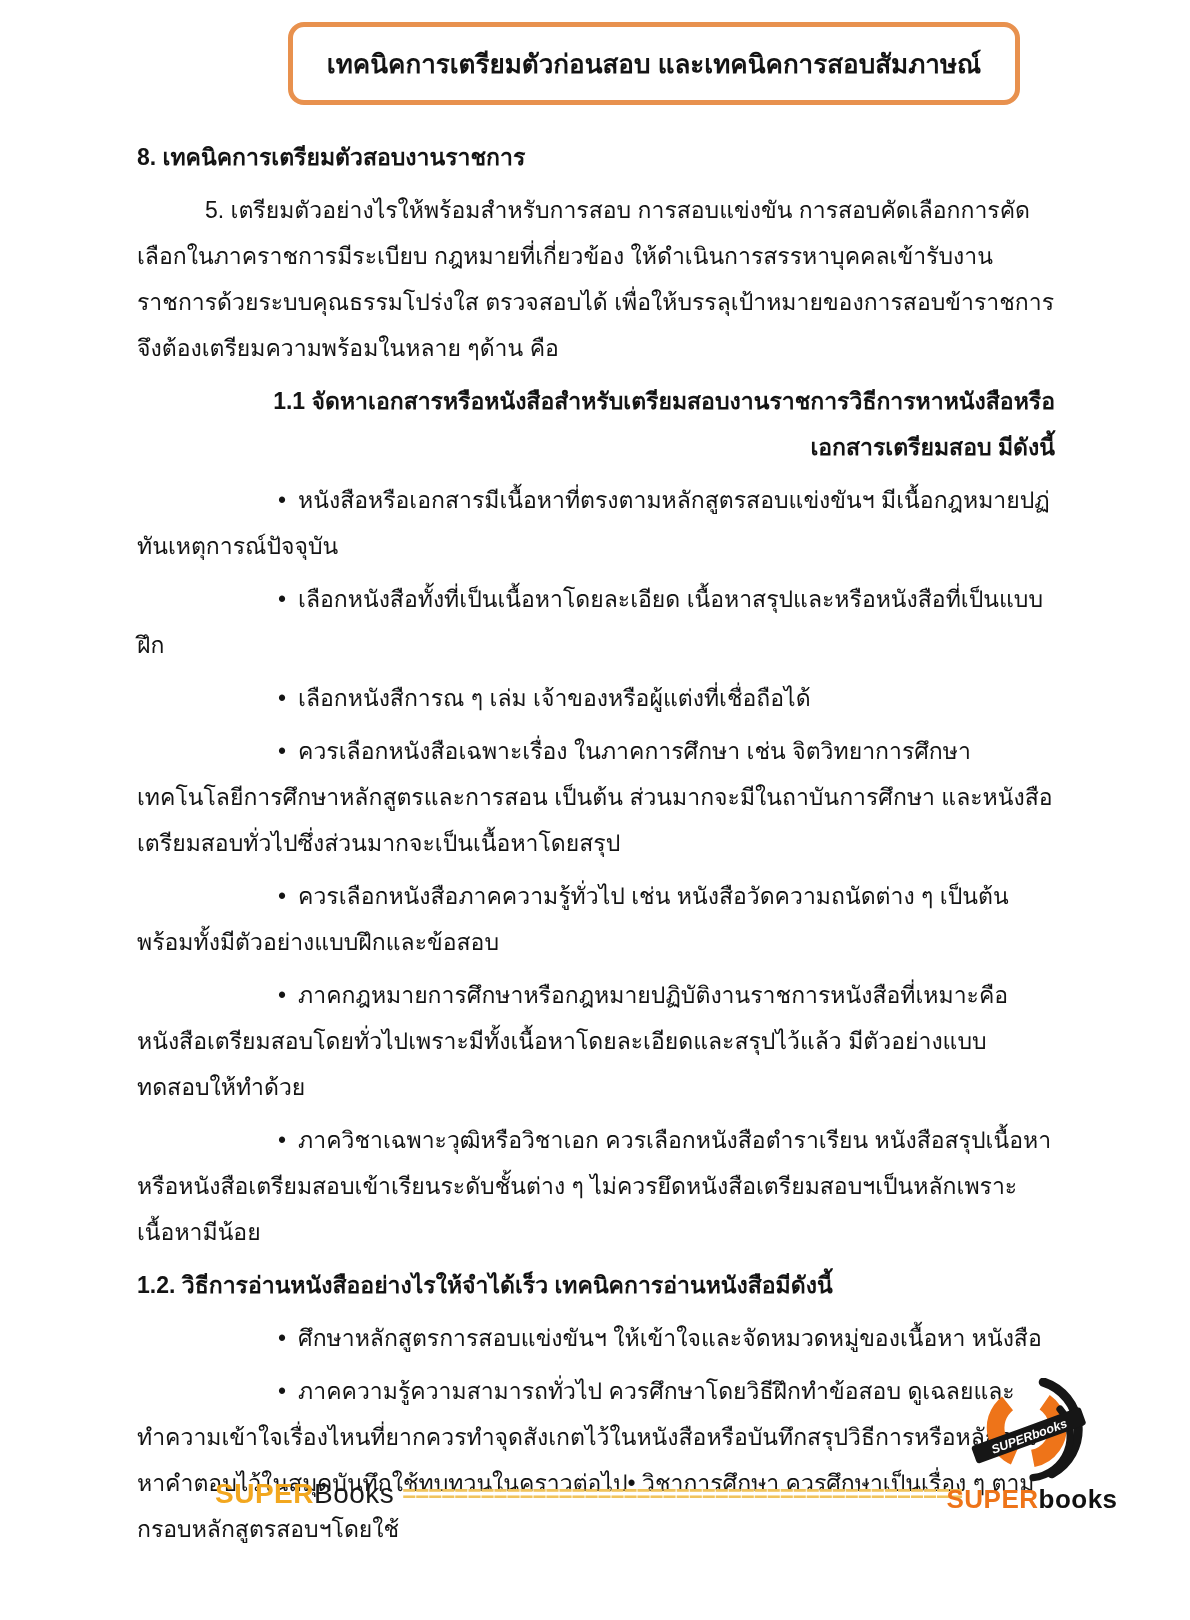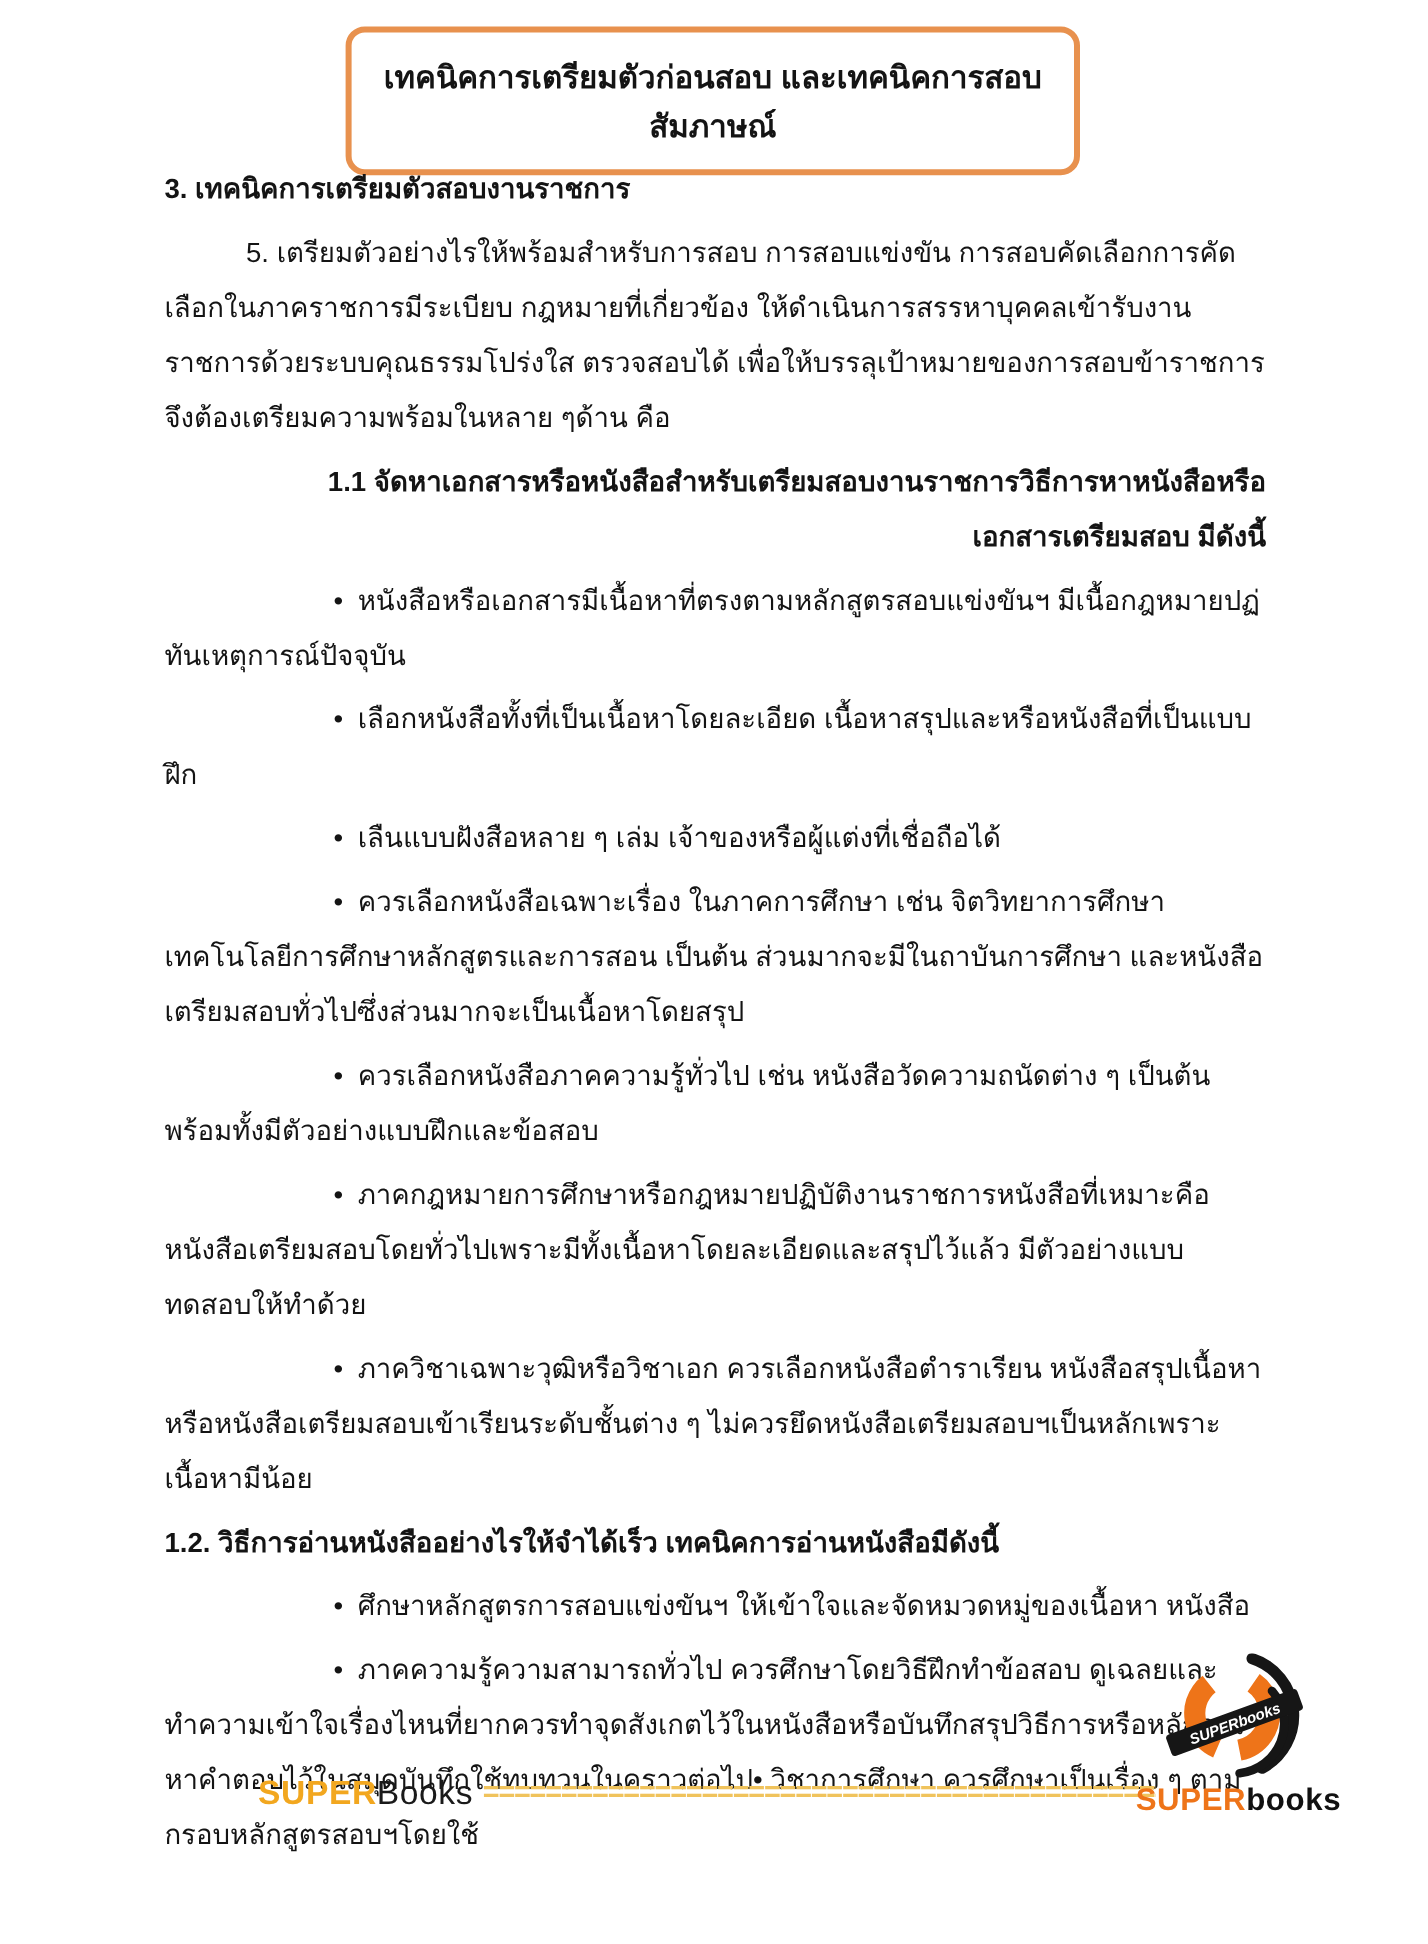--- a/index.html
+++ b/index.html
@@ -2,21 +2,21 @@
 <html lang="th"><head>
 <meta charset="utf-8">
 <style>
   html,body{margin:0;padding:0;}
   body{
     width:1190px;height:1620px;background:#ffffff;position:relative;
     font-family:"Liberation Sans","DejaVu Sans",sans-serif;color:#141414;
     overflow:hidden;
   }
   .title-box{
-    position:absolute;left:288px;top:22px;width:612px;
+    position:absolute;left:288px;top:22px;width:732px;
     border:5px solid #E8914E;border-radius:16px;
     padding:16px 12px;text-align:center;
     font-size:26px;font-weight:700;box-sizing:border-box;background:#fff;
   }
   .content{
     position:absolute;left:137px;top:134px;width:918px;
     font-size:23px;line-height:46px;
   }
   .content p,.content h2,.content h3{margin:0 0 7px 0;font-size:23px;}
   .h1{font-weight:700;margin-bottom:12px;}
@@ -54,29 +54,29 @@
 </style>
 </head>
 <body>
 
 <div class="title-box">
   <span>เทคนิคการเตรียมตัวก่อนสอบ และเทคนิคการสอบสัมภาษณ์</span>
 </div>
 
 <div class="content">
 
-  <p class="h1">3. เทคนิคการเตรียมตัวสอบงานราชการ</p>
+  <p class="h1">8. เทคนิคการเตรียมตัวสอบงานราชการ</p>
 
   <p class="para">5. เตรียมตัวอย่างไรให้พร้อมสำหรับการสอบ การสอบแข่งขัน การสอบคัดเลือกการคัดเลือกในภาคราชการมีระเบียบ กฎหมายที่เกี่ยวข้อง ให้ดำเนินการสรรหาบุคคลเข้ารับงานราชการด้วยระบบคุณธรรมโปร่งใส ตรวจสอบได้ เพื่อให้บรรลุเป้าหมายของการสอบข้าราชการจึงต้องเตรียมความพร้อมในหลาย ๆด้าน คือ</p>
 
   <p class="sub-heading">1.1 จัดหาเอกสารหรือหนังสือสำหรับเตรียมสอบงานราชการวิธีการหาหนังสือหรือเอกสารเตรียมสอบ มีดังนี้</p>
 
   <p class="bullet"><span class="bmark">•</span><span>หนังสือหรือเอกสารมีเนื้อหาที่ตรงตามหลักสูตรสอบแข่งขันฯ มีเนื้อกฎหมายปฏ่ ทันเหตุการณ์ปัจจุบัน</span></p>
   <p class="bullet"><span class="bmark">•</span><span>เลือกหนังสือทั้งที่เป็นเนื้อหาโดยละเอียด เนื้อหาสรุปและหรือหนังสือที่เป็นแบบฝึก</span></p>
-  <p class="bullet"><span class="bmark">•</span><span>เลืนแบบฝังสือหลาย ๆ เล่ม เจ้าของหรือผู้แต่งที่เชื่อถือได้</span></p>
+  <p class="bullet"><span class="bmark">•</span><span>เลือกหนังสืการณ ๆ เล่ม เจ้าของหรือผู้แต่งที่เชื่อถือได้</span></p>
   <p class="bullet"><span class="bmark">•</span><span>ควรเลือกหนังสือเฉพาะเรื่อง ในภาคการศึกษา เช่น จิตวิทยาการศึกษา เทคโนโลยีการศึกษาหลักสูตรและการสอน เป็นต้น ส่วนมากจะมีในถาบันการศึกษา และหนังสือเตรียมสอบทั่วไปซึ่งส่วนมากจะเป็นเนื้อหาโดยสรุป</span></p>
   <p class="bullet"><span class="bmark">•</span><span>ควรเลือกหนังสือภาคความรู้ทั่วไป เช่น หนังสือวัดความถนัดต่าง ๆ เป็นต้น พร้อมทั้งมีตัวอย่างแบบฝึกและข้อสอบ</span></p>
   <p class="bullet"><span class="bmark">•</span><span>ภาคกฎหมายการศึกษาหรือกฎหมายปฏิบัติงานราชการหนังสือที่เหมาะคือหนังสือเตรียมสอบโดยทั่วไปเพราะมีทั้งเนื้อหาโดยละเอียดและสรุปไว้แล้ว มีตัวอย่างแบบ ทดสอบให้ทำด้วย</span></p>
   <p class="bullet"><span class="bmark">•</span><span>ภาควิชาเฉพาะวุฒิหรือวิชาเอก ควรเลือกหนังสือตำราเรียน หนังสือสรุปเนื้อหา หรือหนังสือเตรียมสอบเข้าเรียนระดับชั้นต่าง ๆ ไม่ควรยึดหนังสือเตรียมสอบฯเป็นหลักเพราะเนื้อหามีน้อย</span></p>
 
   <p class="h2">1.2. วิธีการอ่านหนังสืออย่างไรให้จำได้เร็ว เทคนิคการอ่านหนังสือมีดังนี้</p>
 
   <p class="bullet"><span class="bmark">•</span><span>ศึกษาหลักสูตรการสอบแข่งขันฯ ให้เข้าใจและจัดหมวดหมู่ของเนื้อหา หนังสือ</span></p>
   <p class="bullet"><span class="bmark">•</span><span>ภาคความรู้ความสามารถทั่วไป ควรศึกษาโดยวิธีฝึกทำข้อสอบ ดูเฉลยและทำความเข้าใจเรื่องไหนที่ยากควรทำจุดสังเกตไว้ในหนังสือหรือบันทึกสรุปวิธีการหรือหลักการหาคำตอบไว้ในสมุดบันทึกใช้ทบทวนในคราวต่อไป• วิชาการศึกษา ควรศึกษาเป็นเรื่อง ๆ ตามกรอบหลักสูตรสอบฯโดยใช้</span></p>
 

